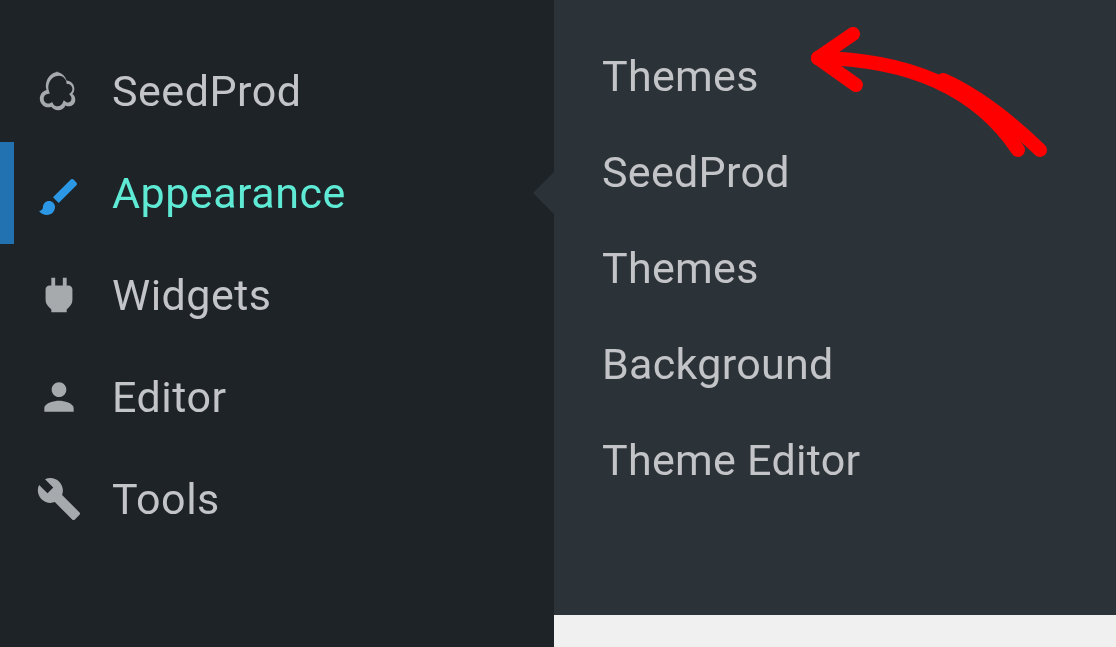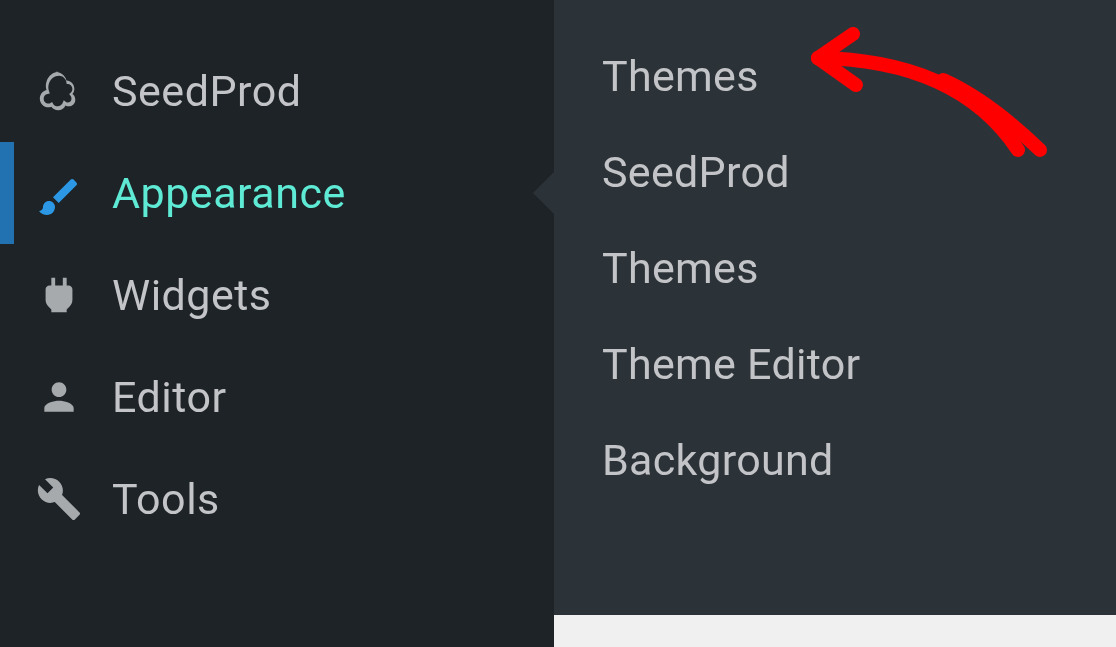--- a/index.html
+++ b/index.html
@@ -144,22 +144,22 @@
           <path d="M22.7 19l-9.1-9.1c.9-2.3.4-5-1.5-6.9-2-2-5-2.4-7.4-1.3L9 6 6 9 1.6 4.7C.4 7.1.9 10.1 2.9 12.1c1.9 1.9 4.6 2.4 6.9 1.5l9.1 9.1c.4.4 1 .4 1.4 0l2.3-2.3c.5-.4.5-1.1.1-1.4z"></path>
         </svg>
       </span>
       <span class="label">Tools</span>
     </div>
   </div>
   <div class="submenu">
     <div class="submenu-item">Themes</div>
     <div class="submenu-item">SeedProd</div>
     <div class="submenu-item">Themes</div>
+    <div class="submenu-item">Background</div>
     <div class="submenu-item">Theme Editor</div>
-    <div class="submenu-item">Background</div>
   </div>
 </div>
 
 <svg class="arrow-annotation" width="280" height="160" viewBox="0 0 280 160">
   <path d="M 230 130 Q 170 40 30 38" stroke="#ff0000" stroke-width="14" fill="none" stroke-linecap="round"></path>
   <path d="M 30 38 L 65 14" stroke="#ff0000" stroke-width="14" fill="none" stroke-linecap="round"></path>
   <path d="M 30 38 L 68 65" stroke="#ff0000" stroke-width="14" fill="none" stroke-linecap="round"></path>
   <path d="M 155 60 Q 200 80 252 130" stroke="#ff0000" stroke-width="14" fill="none" stroke-linecap="round"></path>
 </svg>
 

